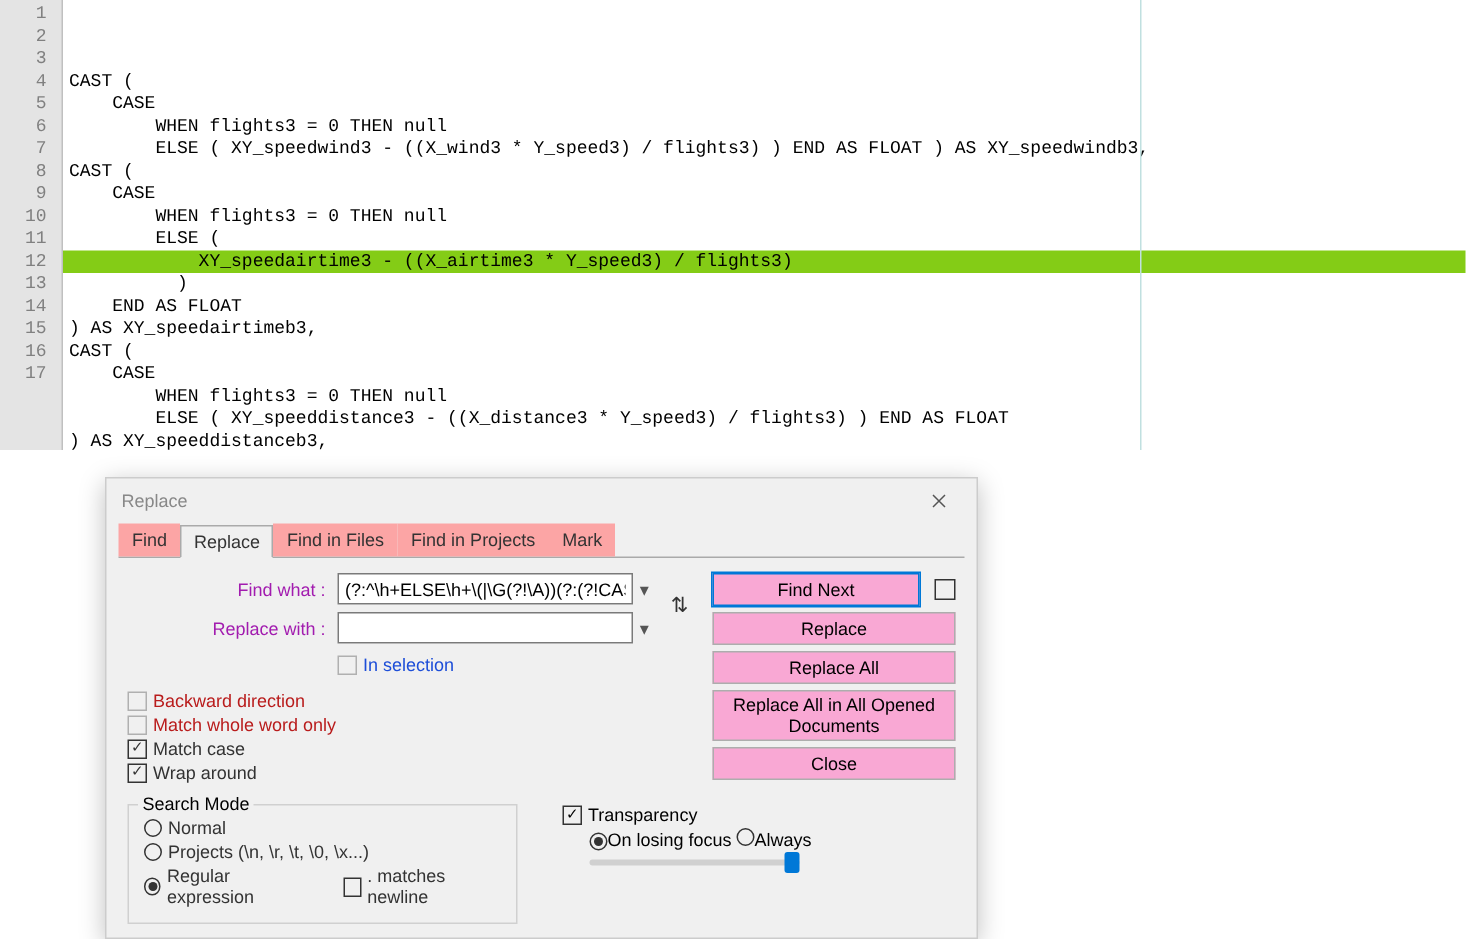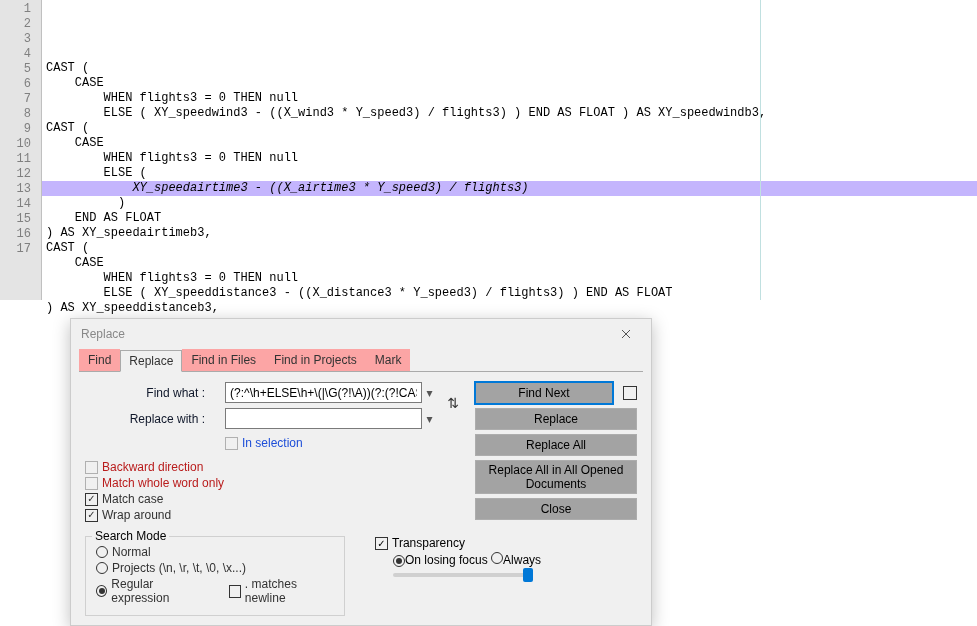--- a/index.html
+++ b/index.html
@@ -1,42 +1,42 @@
 <!DOCTYPE html>
 <html><head>
 <meta charset="utf-8">
 <style>
   * { box-sizing: border-box; margin: 0; padding: 0; }
   html, body { width: 977px; height: 626px; font-family: "Segoe UI", Tahoma, sans-serif; font-size: 12px; background: #fff; overflow: hidden; }
   .editor-area { position: absolute; top: 0; left: 0; right: 0; height: 300px; display: flex; }
   .gutter { width: 42px; background: #e4e4e4; border-right: 1px solid #c0c0c0; padding-top: 2px; }
   .gutter div { height: 15px; line-height: 15px; text-align: right; padding-right: 10px; color: #808080; font-family: Consolas, "Courier New", monospace; font-size: 12px; }
-  .code { flex: 1; position: relative; font-family: Consolas, "Courier New", monospace; font-size: 12px; padding-top: 19px; white-space: pre; }
+  .code { flex: 1; position: relative; font-family: Consolas, "Courier New", monospace; font-size: 12px; padding-top: 5px; white-space: pre; }
   .code .line { height: 15px; line-height: 15px; padding-left: 4px; }
-  .code .hl { background: #c4b5fd; font-style: italic; }
+  .code .hl { background: #84cc16; }
   .ruler { position: absolute; top: 0; bottom: 0; width: 1px; background: #c0e0e0; left: 718px; }
   .dialog {
     position: absolute; left: 70px; top: 318px; width: 582px; height: 308px;
     background: #f0f0f0; border: 1px solid #ccc; box-shadow: 0 4px 16px rgba(0,0,0,.25);
   }
   .dlg-title { display: flex; align-items: center; height: 30px; padding: 0 10px; color: #888; }
   .dlg-title .spacer { flex: 1; }
   .dlg-close { width: 30px; height: 20px; display: flex; align-items: center; justify-content: center; color: #555; font-size: 14px; }
   .tabstrip { display: flex; padding-left: 8px; height: 22px; }
   .tab { padding: 3px 8px 0 8px; color: #333; border: 1px solid transparent; border-bottom: none; background: #fca5a5; }
   .tab.active { background: #f0f0f0; border-color: #aaa; border-bottom: 1px solid #f0f0f0; position: relative; top: 1px; }
   .tab-underline { border-top: 1px solid #aaa; margin: 0 8px; }
   .dlg-body { padding: 10px 14px 6px 14px; display: flex; gap: 10px; }
   .left-col { flex: 1; }
   .right-col { width: 162px; display: flex; flex-direction: column; gap: 4px; align-items: stretch; }
   .row { display: flex; align-items: center; margin-bottom: 5px; }
-  .row-lbl { width: 140px; text-align: right; padding-right: 20px; color: #0f172a; }
+  .row-lbl { width: 140px; text-align: right; padding-right: 8px; color: #a21caf; }
   .combo { flex: 1; height: 21px; border: 1px solid #7a7a7a; background: #fff; font-family: inherit; font-size: 12px; padding: 0 4px; }
   .swap { width: 24px; height: 42px; margin-left: 4px; display: flex; align-items: center; justify-content: center; border: 1px solid transparent; color: #333; font-size: 14px; }
-  .btn { height: 22px; border: 1px solid #adadad; background: #a3a3a3; font-family: inherit; font-size: 12px; padding: 0 4px; }
+  .btn { height: 22px; border: 1px solid #adadad; background: #f9a8d4; font-family: inherit; font-size: 12px; padding: 0 4px; }
   .btn.primary { border: 1px solid #0078d7; outline: 1px solid #0078d7; }
   .chk-after-find { width: 14px; height: 14px; border: 1px solid #333; margin-left: 6px; align-self: center; }
   .insel-row { display:flex; align-items:center; margin: 2px 0 2px 140px; color:#1d4ed8; }
   .insel-row .box { width:13px; height:13px; border:1px solid #b0b0b0; margin-right:4px; }
   .checks { margin-top: 4px; }
   .checks label, .group label { display: flex; align-items: center; gap: 4px; margin: 2px 0; color:#333; }
   .checks label.disabled { color: #b91c1c; }
   .checks .box, .group .box { width:13px; height:13px; border:1px solid #333; display:inline-flex; align-items:center; justify-content:center; font-size:10px; line-height:1; }
   .checks label.disabled .box { border-color:#b0b0b0; }
   .lower { display:flex; padding: 6px 14px 10px 14px; gap: 30px; }

